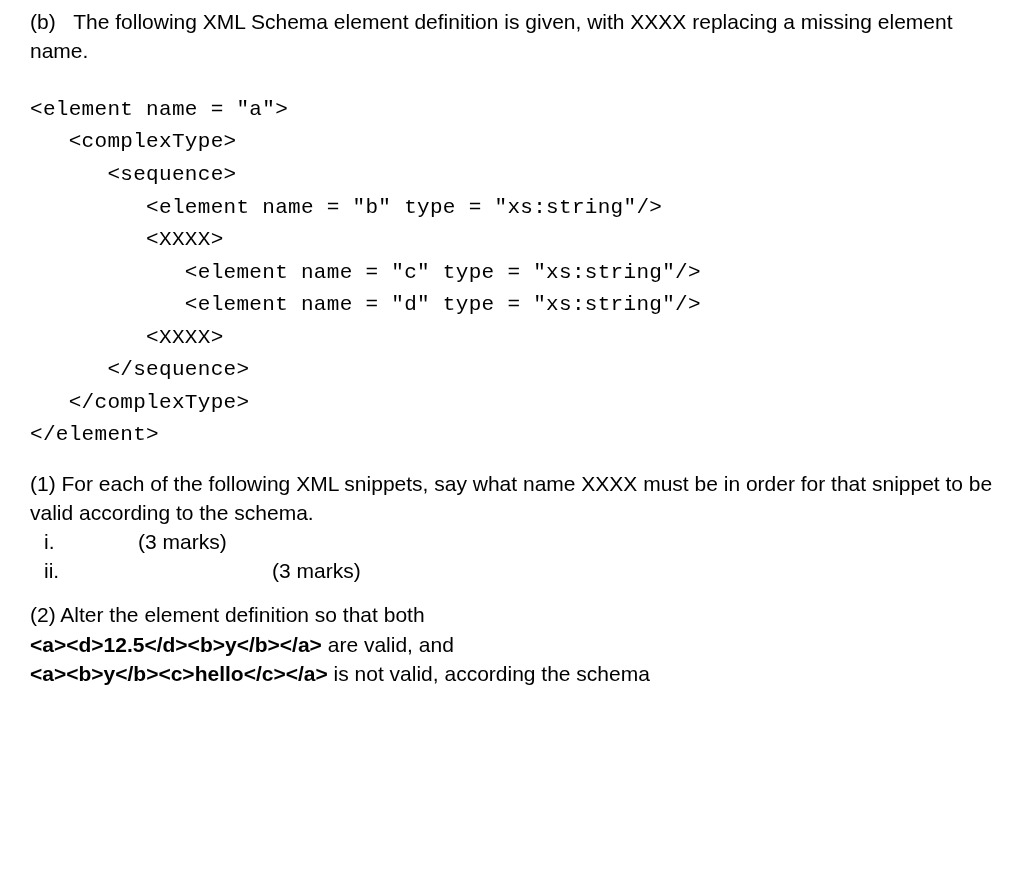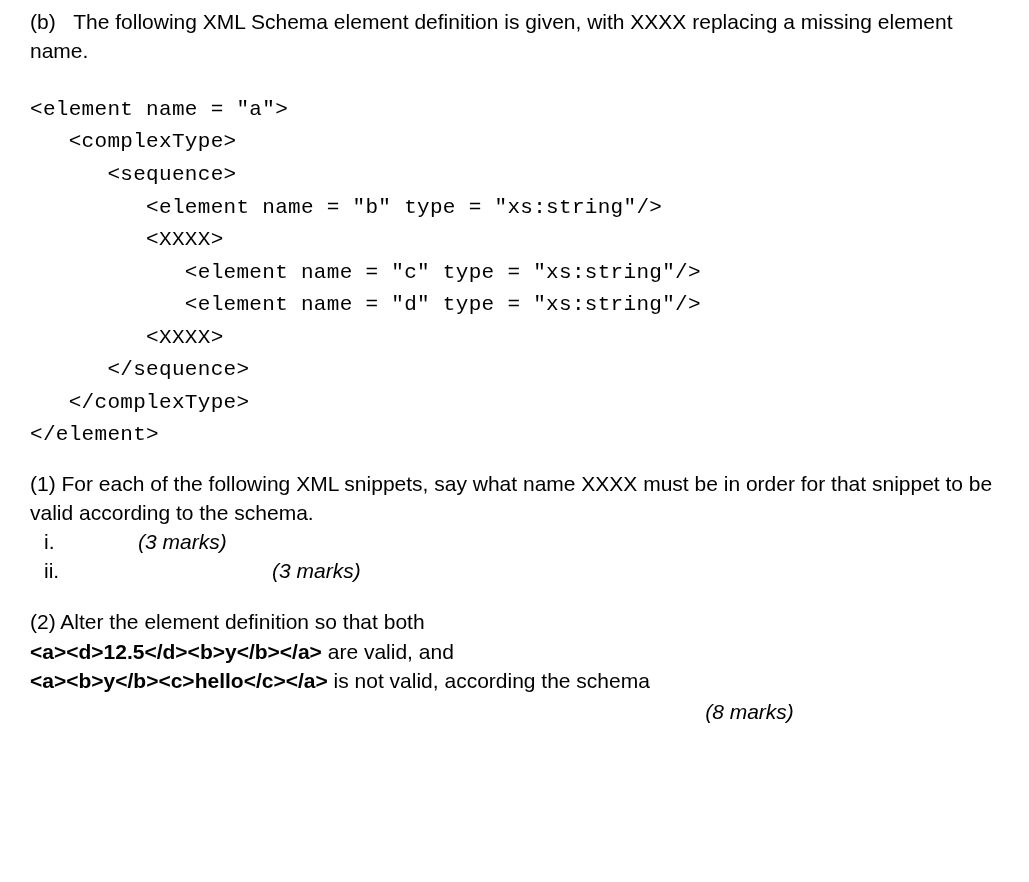--- a/index.html
+++ b/index.html
@@ -41,25 +41,24 @@
     .roman {
       width: 42px;
       flex-shrink: 0;
     }
     .snippet-code {
       font-family: "Trebuchet MS", "Lucida Sans Unicode", Verdana, sans-serif;
       font-weight: bold;
       flex-shrink: 0;
     }
     .marks {
-      font-style: italic;
       margin-left: 48px;
     }
     .q2 {
-      margin-top: 21px;
+      margin-top: 14px;
     }
     .q2-line {
       line-height: 1.42;
     }
     .q2-marks {
       font-style: italic;
       text-align: center;
       margin-left: 470px;
       margin-top: 2px;
     }
@@ -97,14 +96,13 @@
   <div class="snippet-line g2">
     <span class="roman">ii.</span>
     <span class="marks">(3 marks)</span>
   </div>
 </div>
 
 <div class="q2">
   <div class="q2-line">(2) Alter the element definition so that both</div>
   <div class="q2-line"><span class="inline-bold">&lt;a&gt;&lt;d&gt;12.5&lt;/d&gt;&lt;b&gt;y&lt;/b&gt;&lt;/a&gt;</span><span> are valid, and</span></div>
   <div class="q2-line"><span class="inline-bold">&lt;a&gt;&lt;b&gt;y&lt;/b&gt;&lt;c&gt;hello&lt;/c&gt;&lt;/a&gt;</span><span> is not valid, according the schema</span></div>
-  <div class="q2-marks">(8 marks)</div>
 </div>
 
 </body></html>

